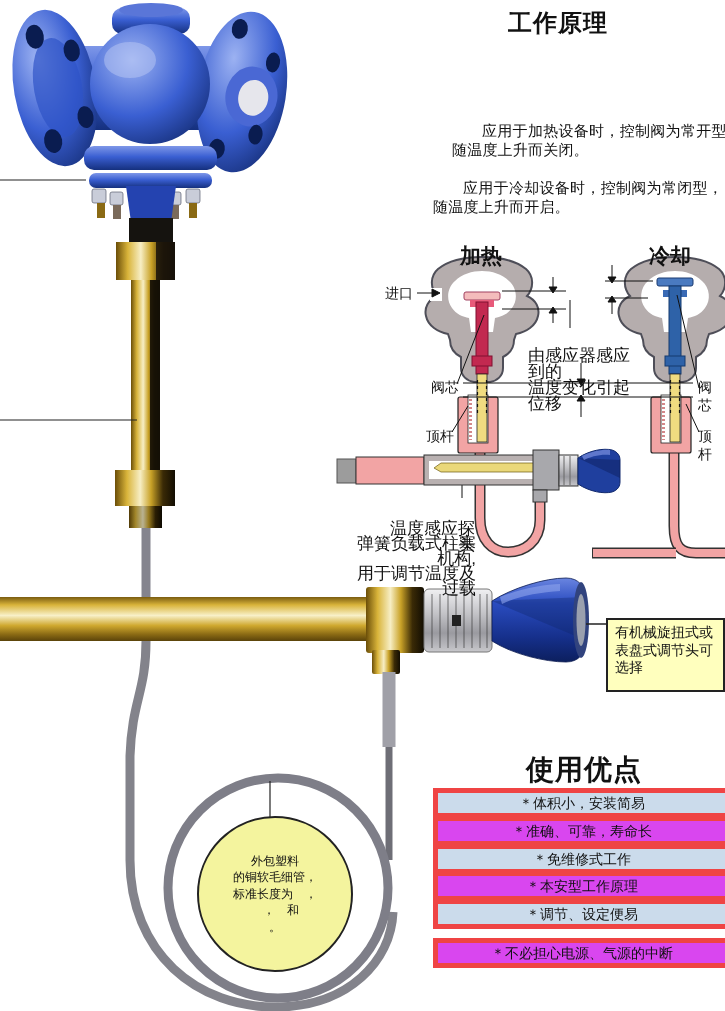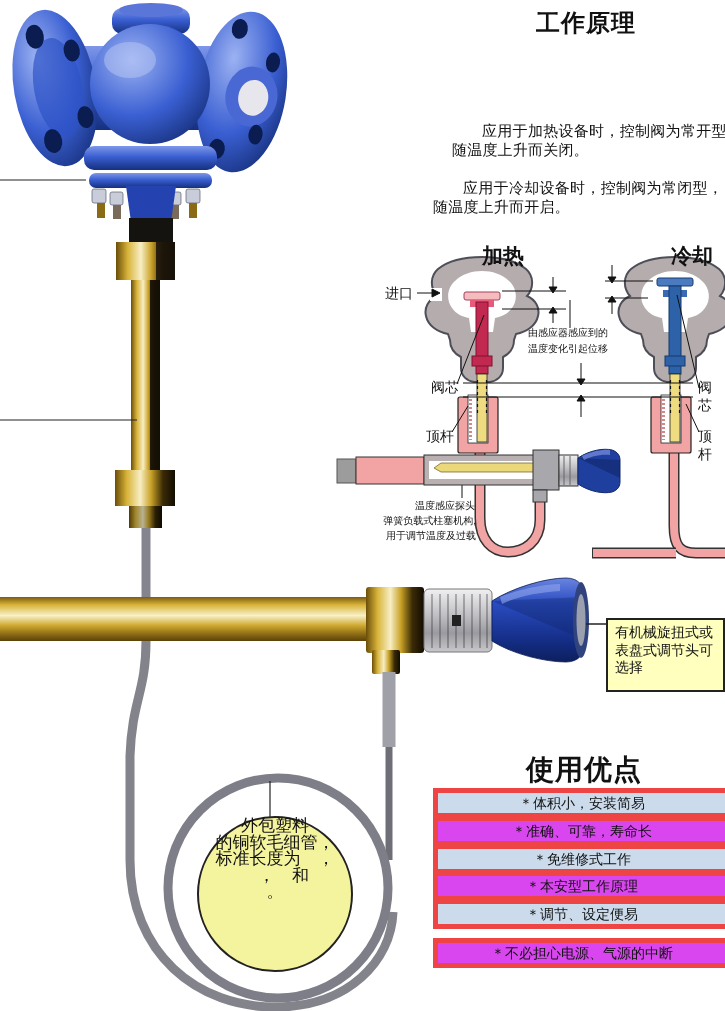--- a/index.html
+++ b/index.html
@@ -3,30 +3,30 @@
 <meta charset="utf-8">
 <style>
   html,body{margin:0;padding:0;background:#fff;}
   #page{position:relative;width:725px;height:1011px;background:#fff;overflow:hidden;
         font-family:"Liberation Sans","DejaVu Sans",sans-serif;color:#111;}
   #gfx{position:absolute;left:0;top:0;}
   .txt{position:absolute;color:#111;}
   .pre{white-space:pre-line;}
   .title{font-weight:bold;font-size:24px;letter-spacing:1px;text-align:center;}
   .para{width:290px;font-size:15px;line-height:19px;text-align:justify;text-indent:2em;letter-spacing:0.2px;}
-  .dia-title{font-weight:bold;font-size:21px;text-align:right;width:64px;}
+  .dia-title{font-weight:bold;font-size:21px;text-align:left;width:64px;}
   .lbl{font-size:14px;}
-  .lbl13{font-size:10px;line-height:16px;}
+  .lbl13{font-size:17px;line-height:16px;margin-top:23px;}
   .note-box{position:absolute;left:606px;top:618px;width:101px;height:62px;
             background:#ffffbe;border:2px solid #222;padding:4px 7px;
             font-size:14px;line-height:17.5px;}
   .cap-circle{position:absolute;left:197px;top:816px;width:152px;height:152px;
               border-radius:50%;background:#f4f49e;border:2px solid #222;
-              display:flex;align-items:flex-start;justify-content:center;text-align:center;
-              font-size:17px;line-height:16.5px;}
+              display:flex;align-items:center;justify-content:center;text-align:center;
+              font-size:12px;line-height:16.5px;}
   .adv-title{position:absolute;left:484px;top:751px;width:200px;text-align:center;
              font-weight:bold;font-size:28px;letter-spacing:1px;}
   .bar{position:absolute;left:433px;width:288px;height:20px;border:5px solid #ef4444;
        font-size:14px;line-height:20px;text-align:center;}
   .bar-blue{background:#cbdbeb;}
   .bar-grey{background:#d946ef;}
 </style>
 </head>
 <body>
 
@@ -252,21 +252,21 @@
       <line x1="564" y1="456" x2="564" y2="485" stroke="#666"></line>
           <line x1="570" y1="456" x2="570" y2="485" stroke="#666"></line>
       <path d="M578,458 L578,484 C590,492 604,494 612,492 C618,490 620,486 620,482 L620,460
                C620,456 618,452 612,450 C604,448 590,450 578,458 Z" fill="#1f3f9e" stroke="#122a6e"></path>
       <polygon points="578,458 620,478 620,460" fill="#0d2060" opacity="0.5"></polygon>
       <path d="M582,456 C592,451 604,449 610,450 L610,455 C600,454 590,457 584,460 Z" fill="#7a90e0" opacity="0.7"></path>
     </g>
   </g>
 </svg>
 
-<div class="txt title" style="left:476px;top:7px;width:220px;font-family:Liberation Mono, monospace;">工作原理</div>
+<div class="txt title" style="left:448px;top:7px;width:220px;font-family:Liberation Mono, monospace;">工作原理</div>
 <div class="txt para" style="left:452px;top:121px;">应用于加热设备时，控制阀为常开型，随温度上升而关闭。</div>
 <div class="txt para" style="left:433px;top:178px;">应用于冷却设备时，控制阀为常闭型，随温度上升而开启。</div>
 
 <div class="txt dia-title" style="left:460px;top:242px;">加热</div>
 <div class="txt dia-title" style="left:649px;top:242px;">冷却</div>
 <div class="txt lbl" style="left:385px;top:285px;">进口</div>
 <div class="txt lbl13 pre" style="left:528px;top:325px;width:110px;">由感应器感应到的
 温度变化引起位移</div>
 <div class="txt lbl" style="left:431px;top:379px;">阀芯</div>
 <div class="txt lbl" style="left:698px;top:379px;">阀芯</div>

